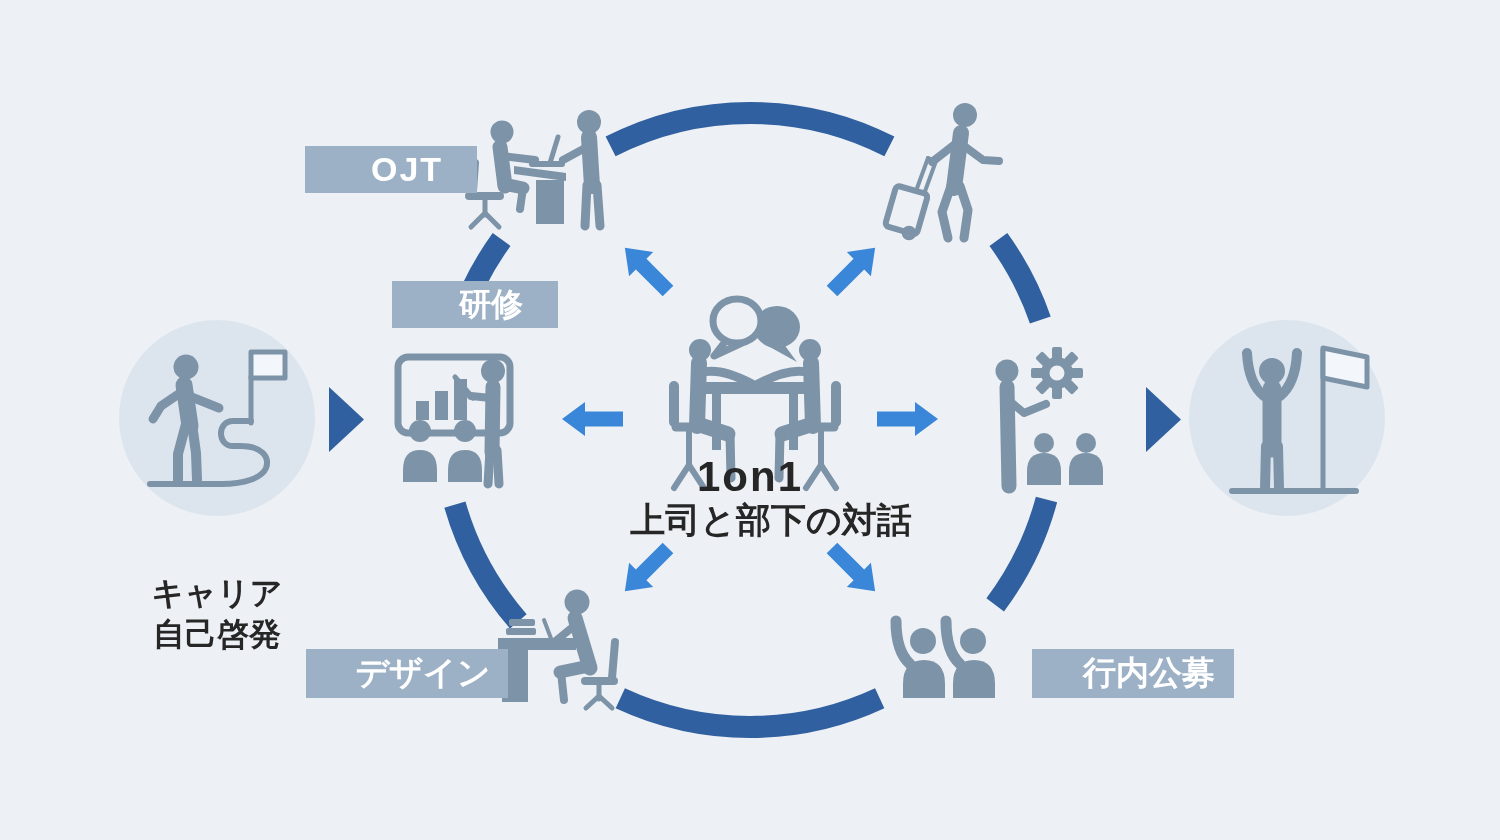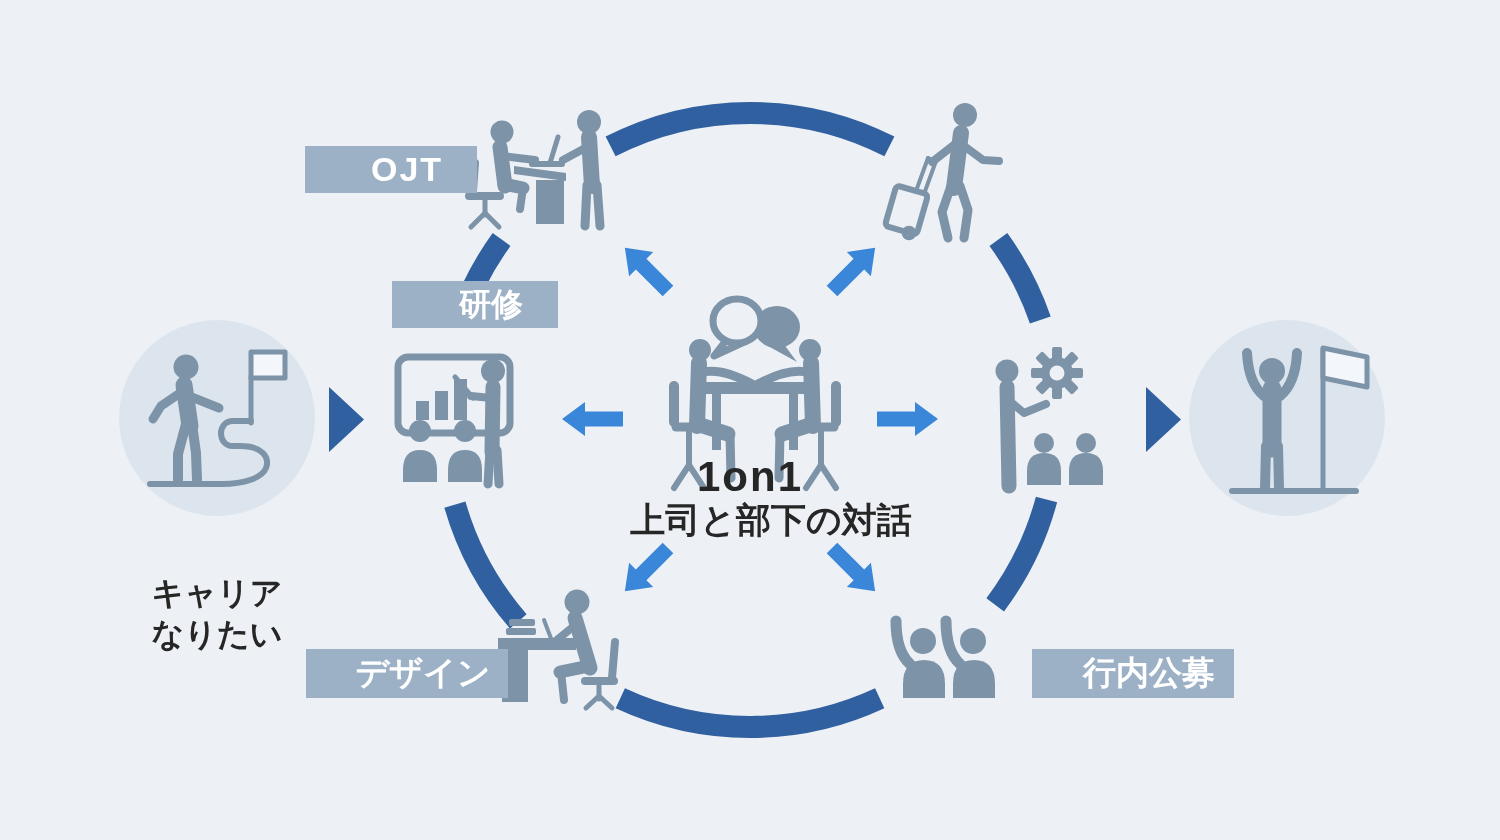--- a/index.html
+++ b/index.html
@@ -231,17 +231,17 @@
 
   <div class="badge" style="left:306px; top:649px; width:170px; height:49px; font-size:33px;">デザイン</div>
 
   <div class="badge" style="left:1020px; top:649px; width:170px; height:49px; font-size:33px;margin-left:12px;">行内公募</div>
 
   <div class="center-title">1on1</div>
   <div class="center-subtitle">上司と部下の対話</div>
 
   <div class="side-label" style="left:112px; top:531px;">
     <span>キャリア</span>
-    <span>なりたい</span>
+    <span>自己啓発</span>
   </div>
 
 
 </div>
 
 </body></html>

